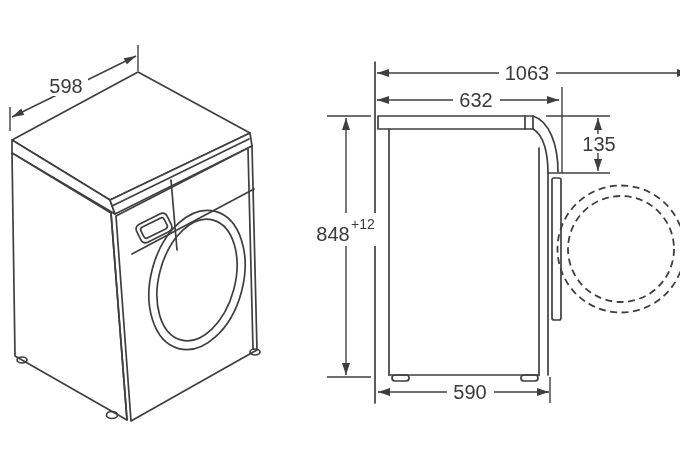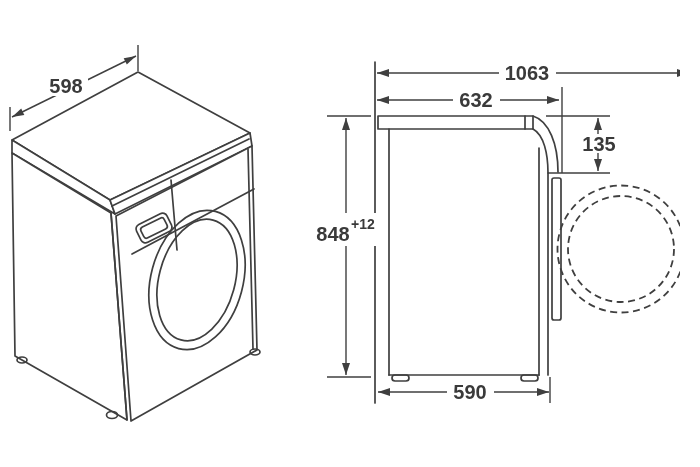--- a/index.html
+++ b/index.html
@@ -2,21 +2,20 @@
 <html><head>
 <meta charset="utf-8">
 <style>
   html,body{margin:0;padding:0;background:#ffffff;}
   #canvas{
     position:relative;
     width:680px;height:467px;
     background:#ffffff;
     font-family:"Liberation Sans", sans-serif;
     overflow:hidden;
-    font-weight:bold;
   }
   svg{position:absolute;left:0;top:0;}
   .ln{stroke:#3f3f3f;stroke-width:1.7;fill:none;stroke-linecap:round;stroke-linejoin:round;}
   .face{stroke:#3f3f3f;stroke-width:1.7;fill:#ffffff;stroke-linejoin:round;}
   .dim{stroke:#3f3f3f;stroke-width:1.4;fill:none;stroke-linecap:butt;}
   .arrow{fill:#3f3f3f;stroke:none;}
   .dash{stroke:#3f3f3f;stroke-width:1.8;fill:none;stroke-dasharray:7 4.5;}
   .bg{fill:#ffffff;stroke:none;}
   .lbl{fill:#3a3a3a;font-family:"Liberation Sans", sans-serif;font-size:20px;}
   .lbl-sup{fill:#3a3a3a;font-family:"Liberation Sans", sans-serif;font-size:14px;}

